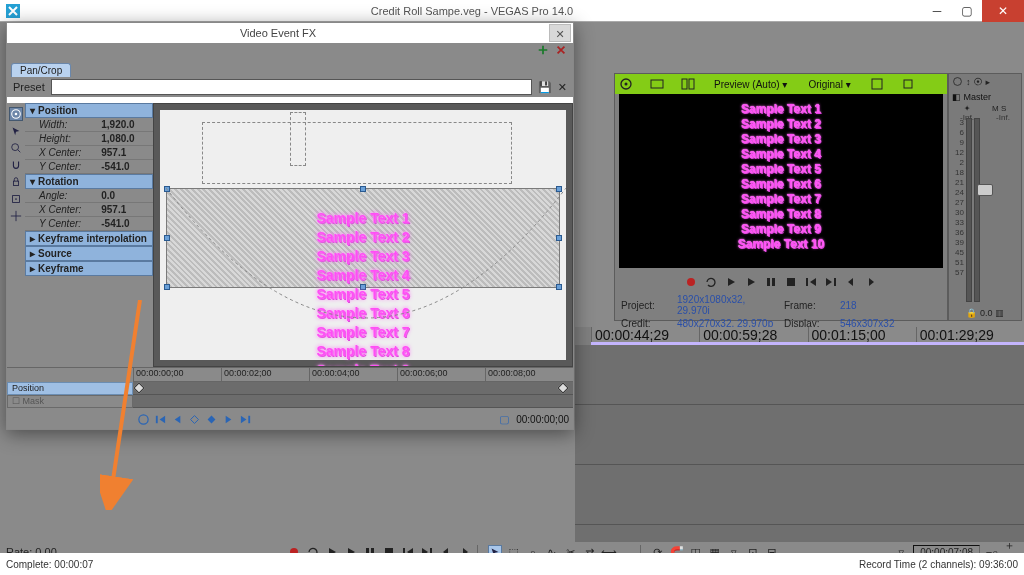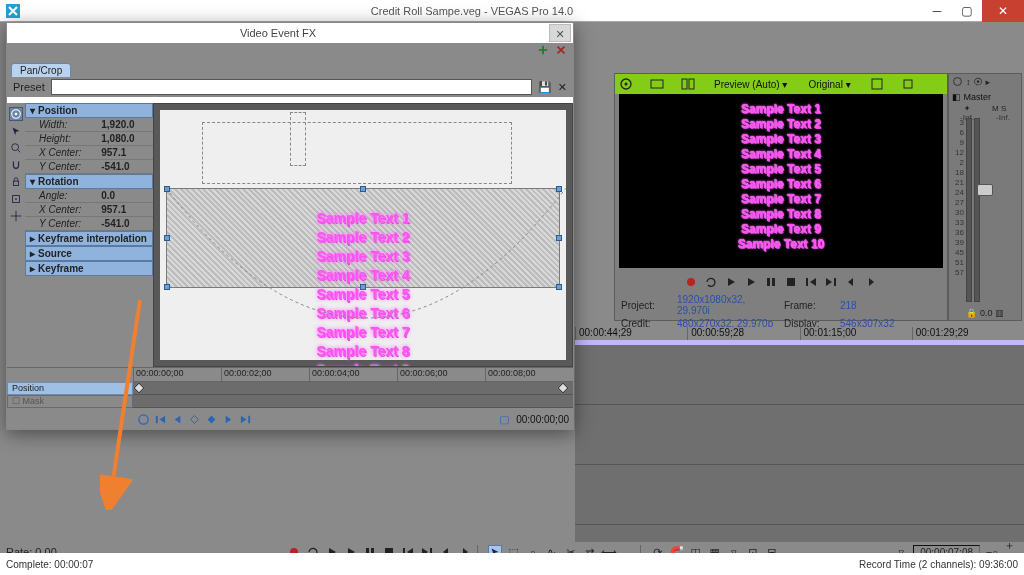--- a/index.html
+++ b/index.html
@@ -36,21 +36,21 @@
   .master-pane .title { height:14px; background:#7a7a7a; color:#111; font-size:9px; padding:0 3px; display:flex; align-items:center; gap:3px; }
   .master-pane .meter { position:absolute; top:44px; left:6px; right:6px; bottom:18px; display:flex; }
   .master-pane .scale { font-size:8px; color:#333; line-height:10px; text-align:right; padding-right:2px; }
   .master-pane .bars { flex:1; display:flex; gap:2px; }
   .master-pane .bar { width:6px; background:linear-gradient(#555,#555); border:1px solid #444; }
   .master-pane .fader { width:16px; height:12px; background:#ccc; border:1px solid #555; border-radius:2px; position:absolute; left:28px; top:110px; }
   .master-pane .inf { font-size:8px; color:#333; text-align:center; }
 
   
   .timeline-bg { position:absolute; top:305px; left:575px; right:0; bottom:30px; background:#808080; }
-  .timeline-ruler { height:18px; background:#8a8a8a; display:flex; border-bottom:5px solid #c4b5fd; font-size:10px; color:#111; }
+  .timeline-ruler { height:18px; background:#8a8a8a; display:flex; border-bottom:3px solid #c4b5fd; font-size:14px; color:#111;margin-left:16px; }
   .timeline-ruler .tick { flex:1; border-left:1px solid #666; padding-left:3px; }
   .timeline-tracks { position:absolute; top:18px; left:0; right:0; bottom:0; background:#6f6f6f; }
   .timeline-tracks .lane { height:60px; border-bottom:1px solid #555; }
 
   
   .bottom-bar { position:absolute; left:0; right:0; bottom:13px; height:20px; background:#8a8a8a; display:flex; align-items:center; padding:0 6px; gap:5px; }
   .bottom-bar .spacer { flex:1; }
   .bottom-bar .tbtn { width:14px; height:14px; display:flex; align-items:center; justify-content:center; }
   .bottom-bar .time-box { border:1px inset #666; padding:1px 6px; font-size:10px; background:#8a8a8a; }
   .status-bar { position:absolute; left:0; right:0; bottom:0; height:22px; background:#fff; font-size:10px; color:#333; display:flex; align-items:center; padding:0 6px; }

